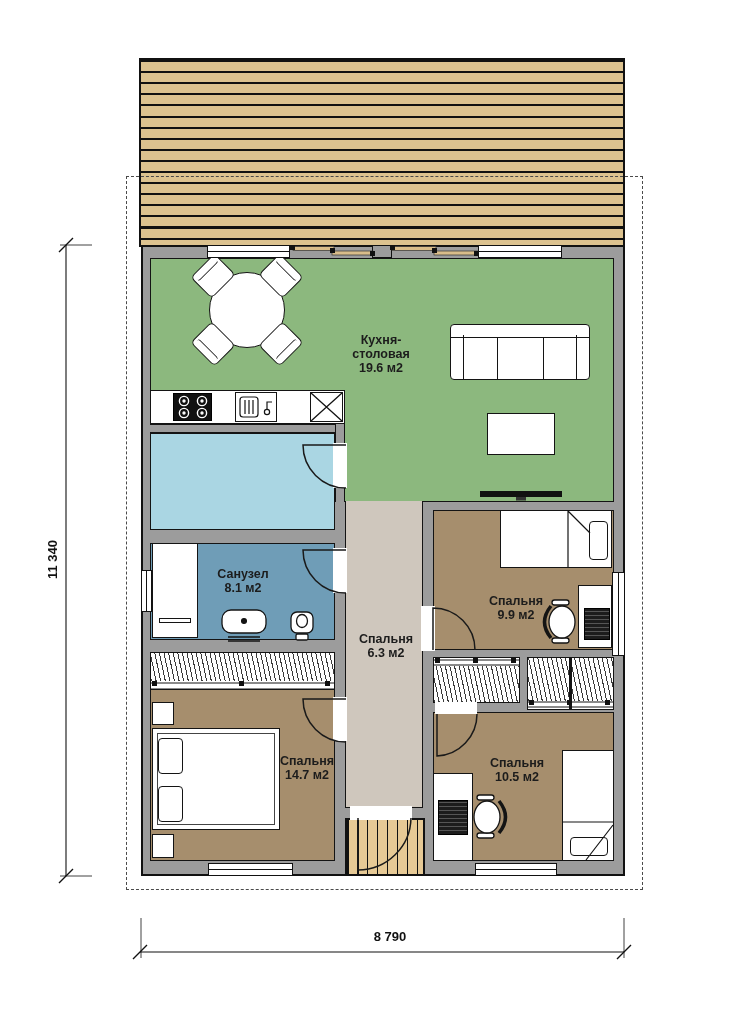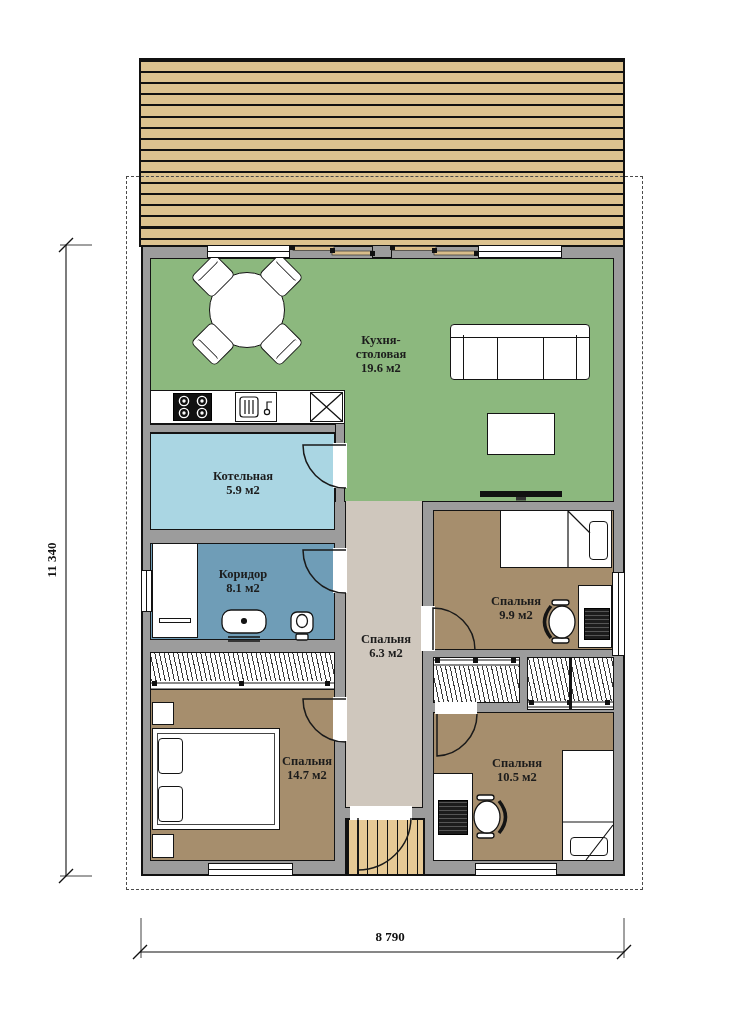--- a/index.html
+++ b/index.html
@@ -1,17 +1,17 @@
 <!DOCTYPE html>
 <html style="--paper: #ffffff; --wall: #9c9c9c; --kitchen: #8cb87e; --boiler: #aad6e3; --bathroom: #6f9db7; --corridor: #cfc7bd; --bedroom: #a68e6d; --deck: #dcc28f; --porch: #e6c995;"><head>
 <meta charset="utf-8">
 <style>
   html,body{margin:0;padding:0;background:#fff;}
   #canvas{position:relative;width:744px;height:1018px;background:var(--paper,#fff);
-          font-family:Liberation Serif, serif;overflow:hidden;}
+          font-family:Liberation Sans, sans-serif;overflow:hidden;}
   .abs{position:absolute;box-sizing:border-box;}
   
   .terrace{left:139px;top:58px;width:486px;height:189px;border:2.5px solid #111;
     background:repeating-linear-gradient(180deg,#111 0 2px,var(--deck,#dcc28f) 2px 11.1px);}
   
   .plot{left:126px;top:176px;width:517px;height:714px;border:1px dashed #4a4a4a;}
   
   .house{left:141px;top:245px;width:484px;height:631px;background:var(--wall,#9c9c9c);border:2px solid #111;}
   .room{border:1.5px solid #141414;}
   .kitchen{left:150px;top:258px;width:464px;height:244px;background:var(--kitchen,#8cb87e);}
@@ -306,26 +306,22 @@
       <path d="M141,918 V958 M624,918 V958" stroke-width=".8"></path>
       <path d="M133,959 L147,945 M617,959 L631,945" stroke-width="1.4"></path>
     </g>
   </svg>
 
   <div class="abs lbl" style="left:321px;top:333px;width:120px;">
     <div>Кухня-</div>
     <div>столовая</div>
     <div>19.6 м2</div>
   </div>
-  <div class="abs lbl" style="left:183px;top:469px;width:120px;">
-    <div>Котельная</div>
-    <div>5.9 м2</div>
-  </div>
   <div class="abs lbl" style="left:183px;top:567px;width:120px;">
-    <div>Коридор</div>
+    <div>Санузел</div>
     <div>8.1 м2</div>
   </div>
   <div class="abs lbl" style="left:336px;top:632px;width:100px;">
     <div>Спальня</div>
     <div>6.3 м2</div>
   </div>
   <div class="abs lbl" style="left:456px;top:594px;width:120px;">
     <div>Спальня</div>
     <div>9.9 м2</div>
   </div>

